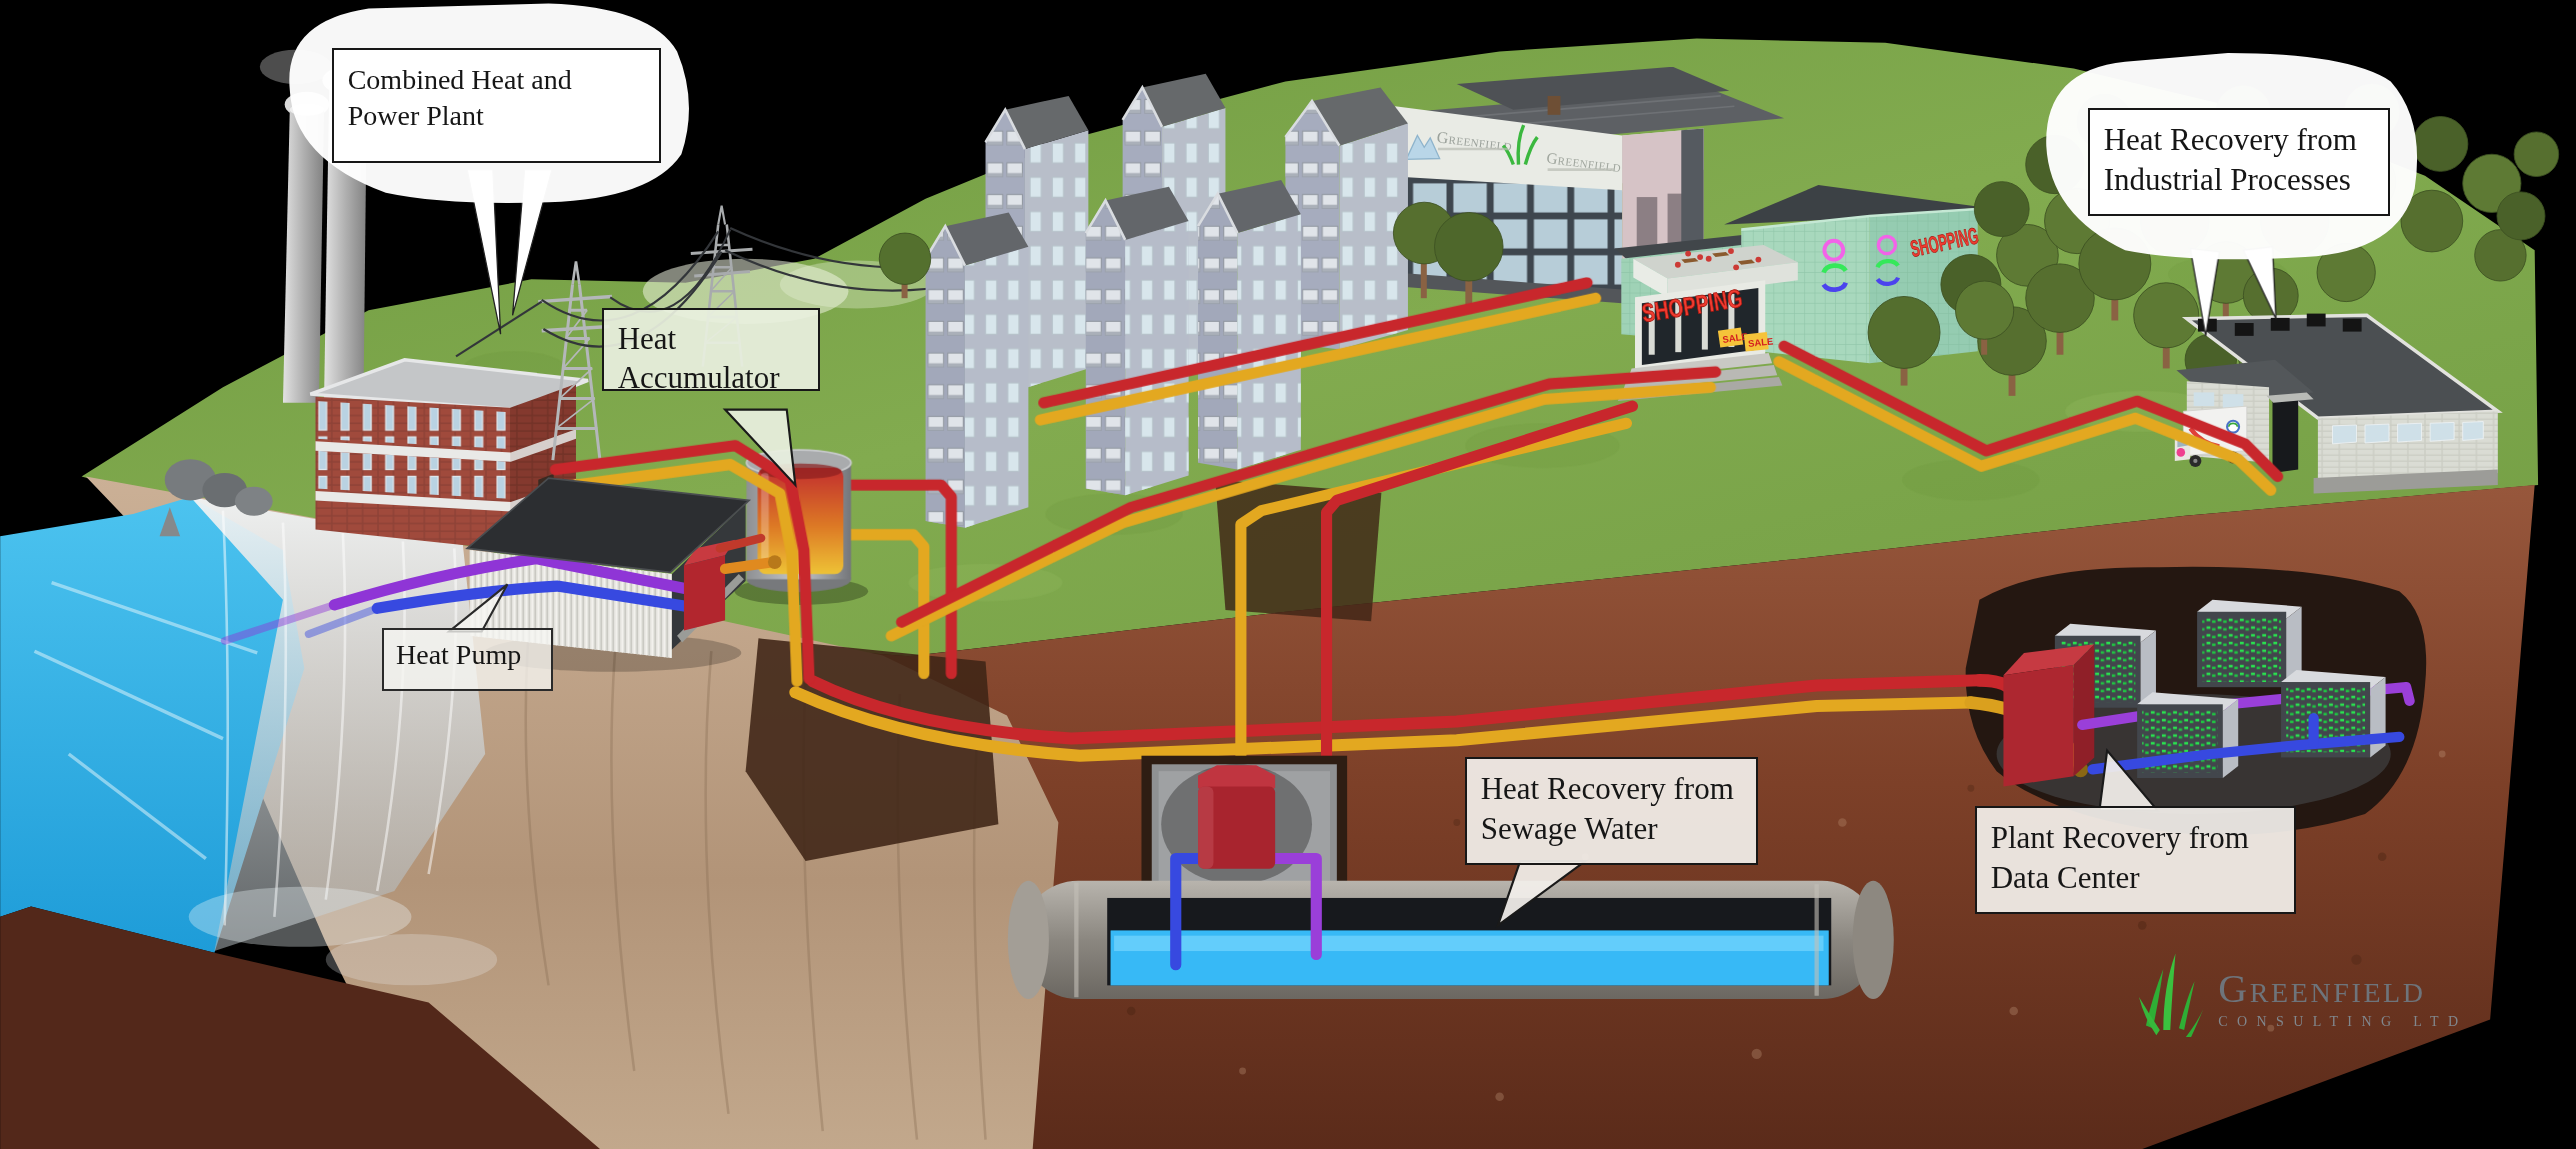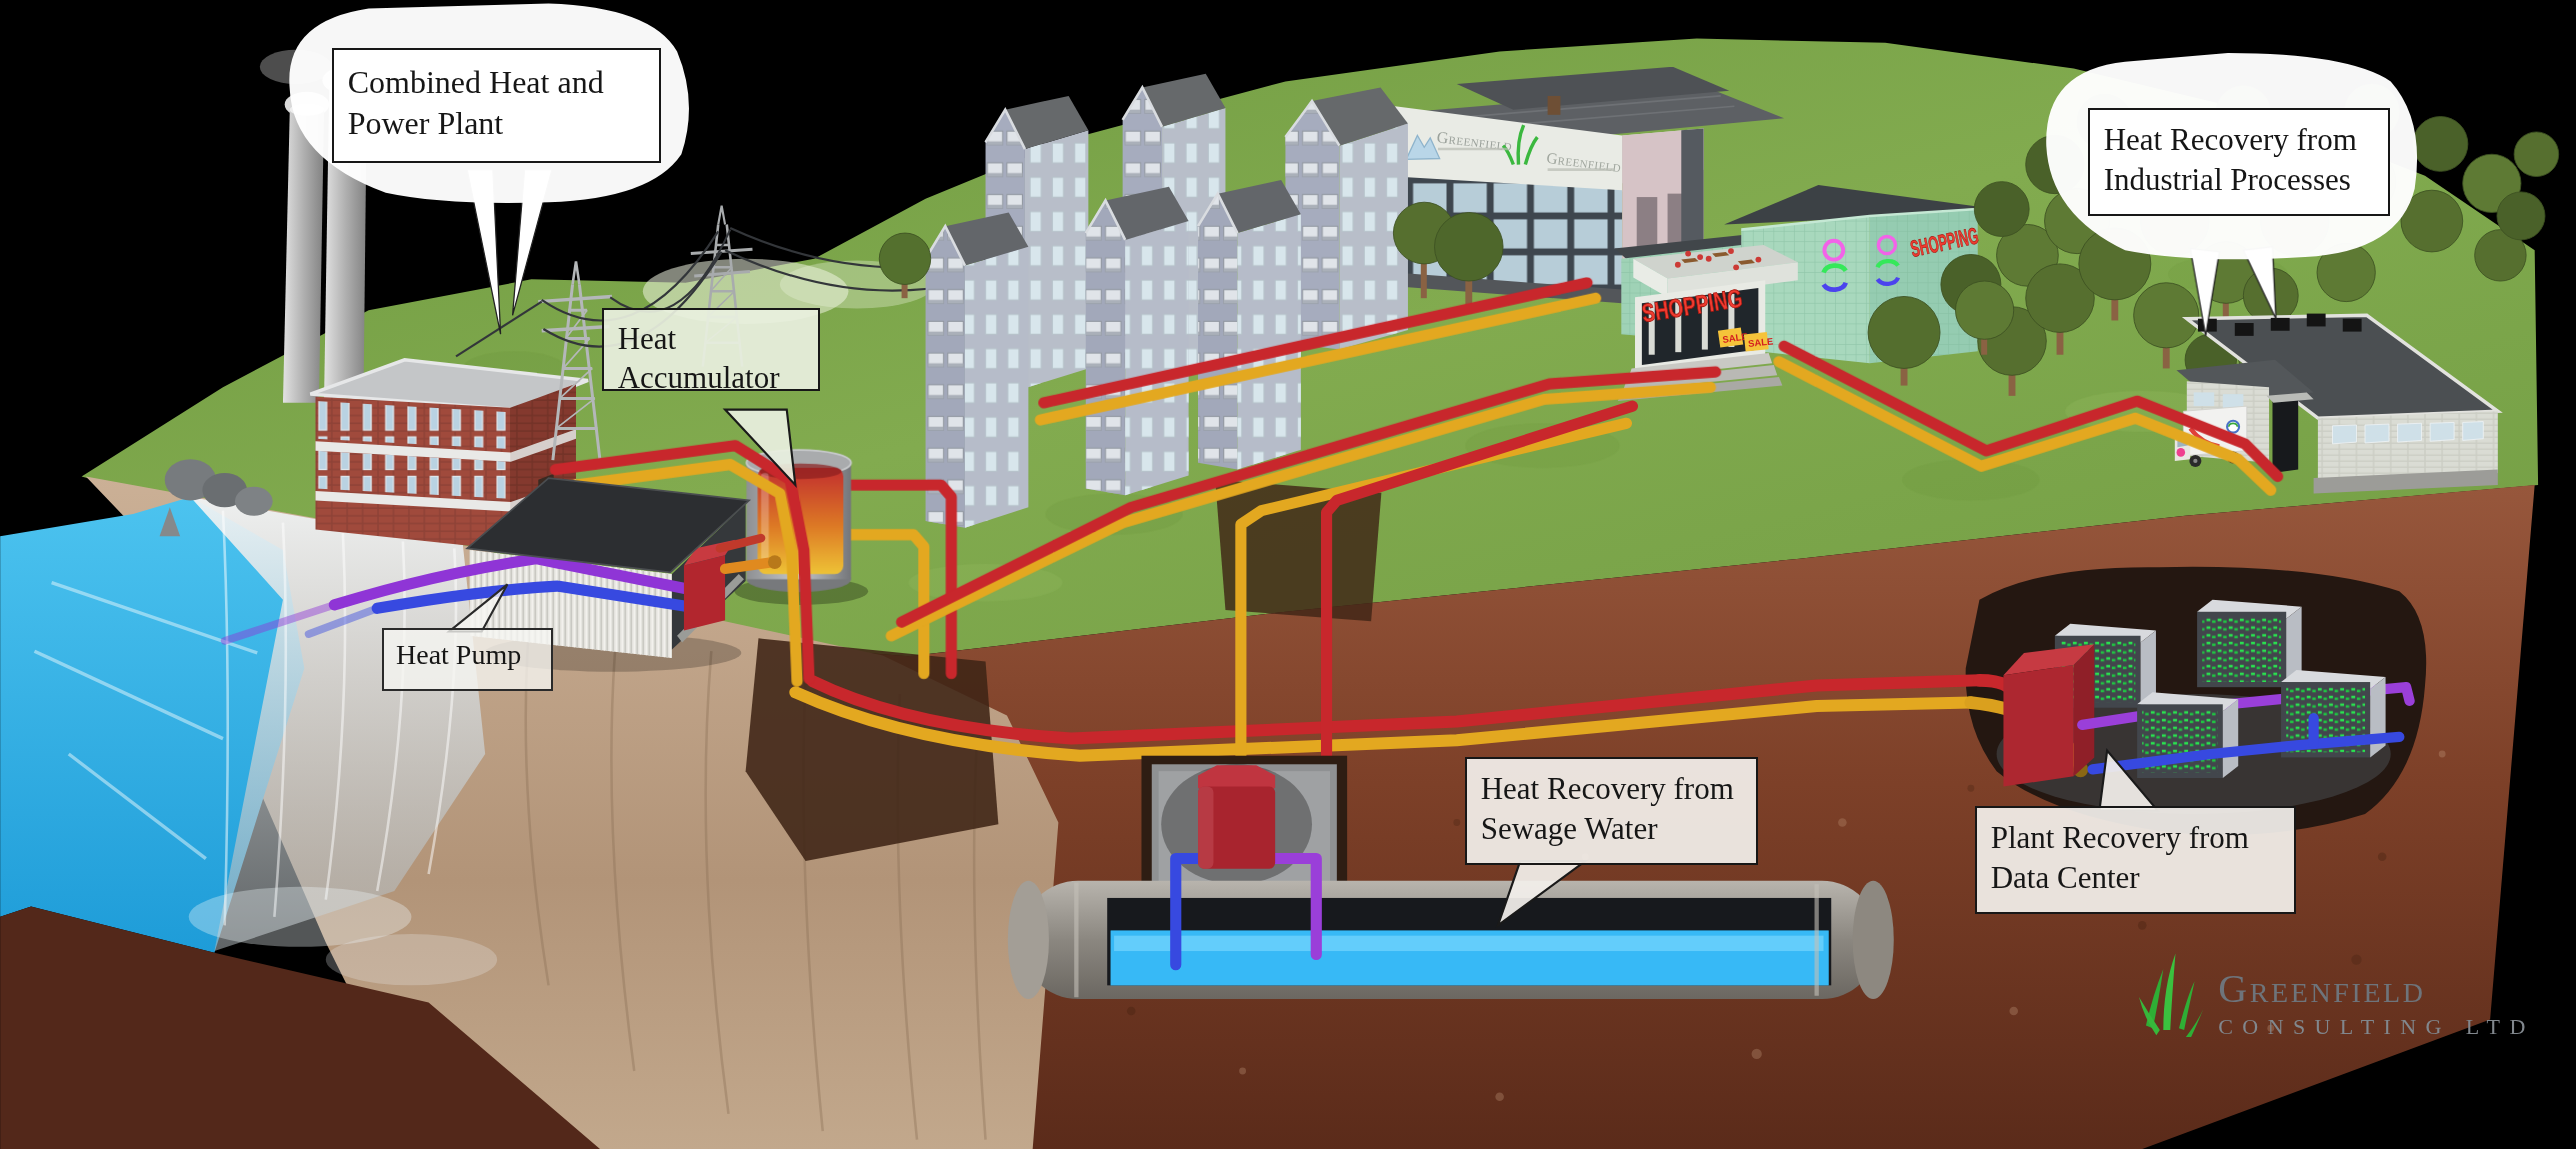--- a/index.html
+++ b/index.html
@@ -4,31 +4,31 @@
 <style>
   html,body{margin:0;padding:0;background:#000;width:2576px;height:1149px;overflow:hidden;}
   .stage{position:relative;width:2576px;height:1149px;background:#000;font-family:"Liberation Serif",serif;}
   .stage svg.scene{position:absolute;left:0;top:0;}
   .callout{position:absolute;box-sizing:border-box;color:#161616;font-family:"Liberation Serif",serif;
            font-size:31px;line-height:1.27;border:2.6px solid #171717;}
   .cloudbox{background:#ffffff;}
   .softbox-green{background:rgba(233,240,223,0.92);}
   .softbox-gray{background:rgba(242,239,235,0.93);}
   .softbox-clear{background:rgba(246,246,242,0.78);border-color:#2a2a2a;}
-  .c-chp{left:332px;top:48px;width:329px;height:115px;padding:12px 10.3px 0 13.7px;font-size:32px;}
+  .c-chp{left:332px;top:48px;width:329px;height:115px;padding:12px 10.3px 0 13.7px;font-size:28px;}
   .c-ind{left:2088px;top:108px;width:302px;height:108px;padding:10.3px 8.6px 0 13.7px;}
   .c-acc{left:602px;top:308px;width:218px;height:83px;padding:8.6px 8.6px 0 13.7px;}
   .c-hp {left:382px;top:628px;width:171px;height:63px;padding:6.9px 0 0 12px;font-size:28px;}
   .c-sew{left:1465px;top:757px;width:293px;height:108px;padding:10.3px 8.6px 0 13.7px;}
   .c-dc {left:1975px;top:806px;width:321px;height:108px;padding:10.3px 8.6px 0 13.7px;}
   .logo{position:absolute;left:2136px;top:943px;display:flex;align-items:flex-start;}
   .logo .mark{width:72px;height:113px;flex:0 0 auto;}
   .logo .words{margin-left:10.3px;padding-top:26px;}
   .logo .title{font-variant:small-caps;font-size:40px;line-height:1;letter-spacing:2.6px;color:#6e747b;}
-  .logo .sub{font-size:22px;letter-spacing:9.4px;color:#81878d;text-transform:uppercase;margin-top:5.1px;}
+  .logo .sub{font-size:14px;letter-spacing:9.4px;color:#81878d;text-transform:uppercase;margin-top:5.1px;}
 </style>
 </head>
 <body>
 
 <div class="stage">
 
 <svg class="scene" width="2576" height="1149" viewBox="0 0 3006 1341">
 <defs>
   <linearGradient id="gGrass" x1="0" y1="0" x2="1" y2="1">
     <stop offset="0" stop-color="#6f9a40"></stop>

